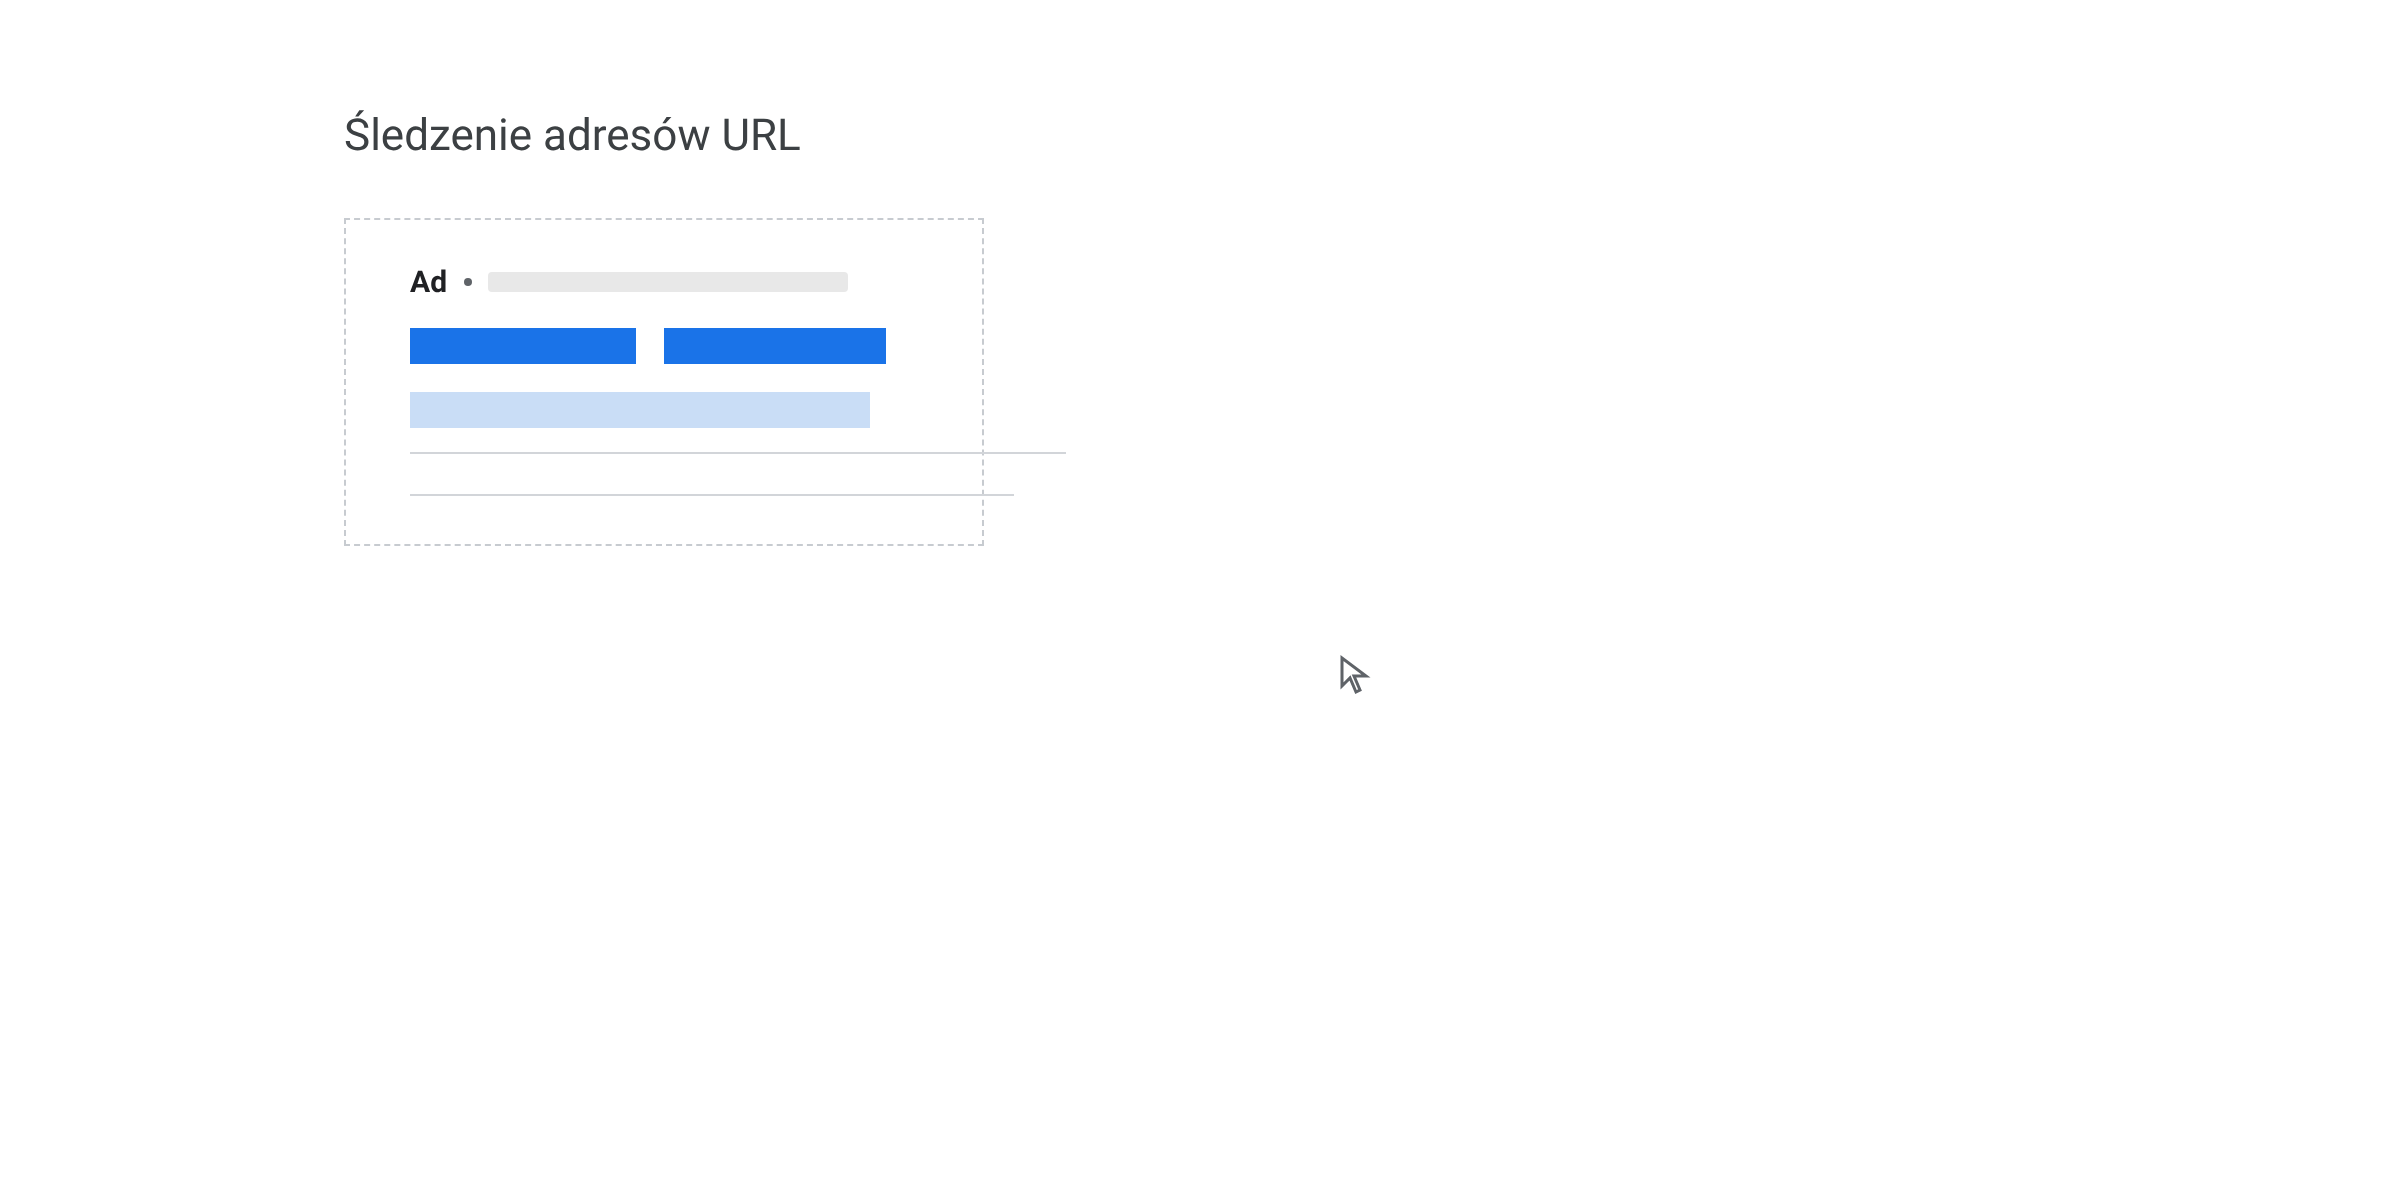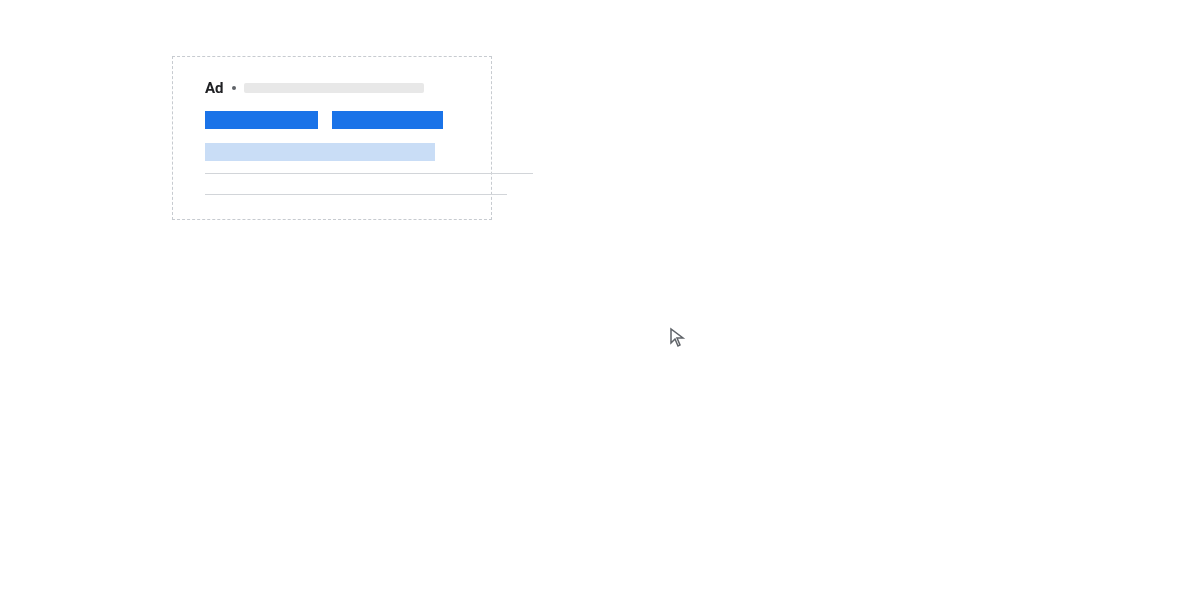--- a/index.html
+++ b/index.html
@@ -93,20 +93,21 @@
       top: 326px;
       width: 24px;
       height: 24px;
       pointer-events: none;
     }
   </style>
 </head>
 <body>
 
 <div class="container">
+  <h2 class="section-title">Śledzenie adresów URL</h2>
 
   <div class="ad-preview-card">
     <div class="ad-label-row">
       <span class="ad-label">Ad</span>
       <span class="ad-dot"></span>
       <span class="ad-url-bar"></span>
     </div>
 
     <div class="headline-row">
       <div class="headline-bar-1"></div>

